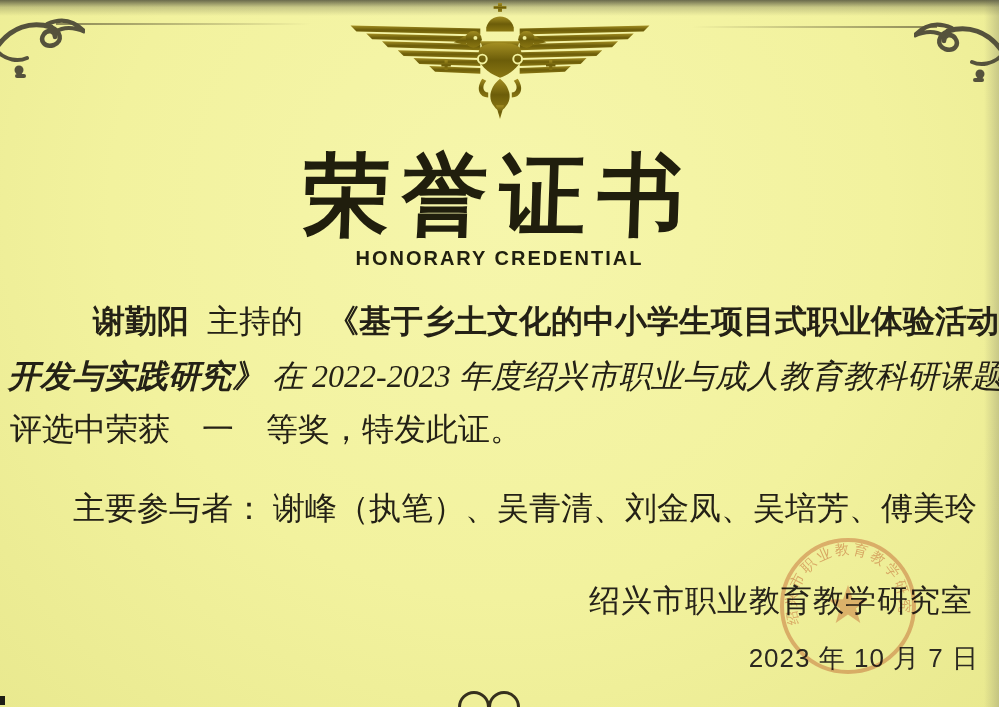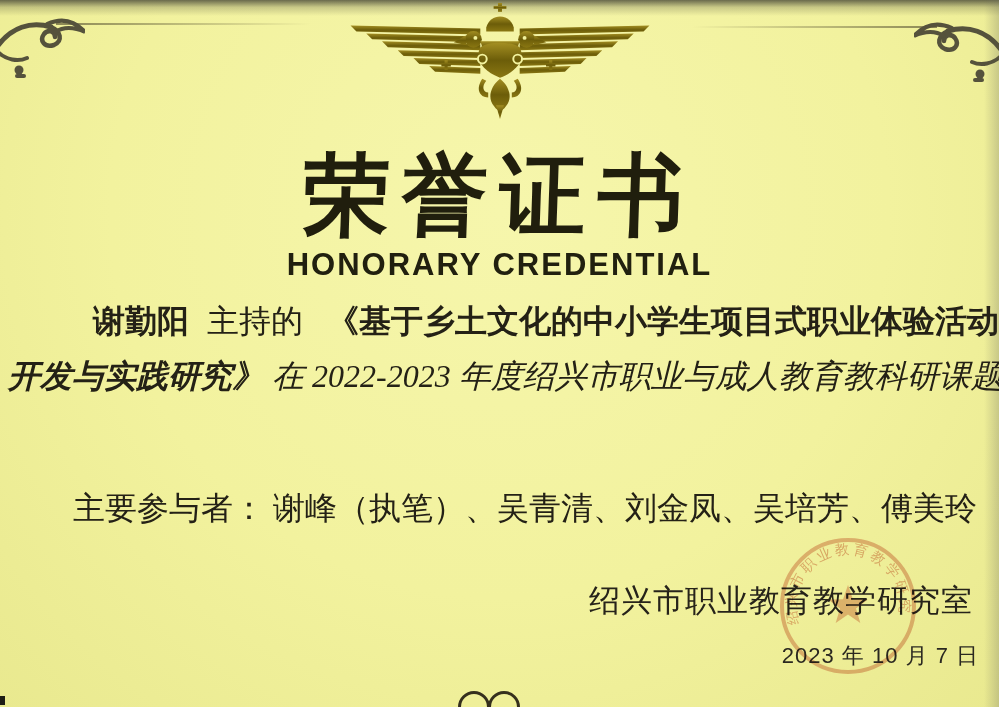--- a/index.html
+++ b/index.html
@@ -28,35 +28,35 @@
   .corner-l{top:16px;left:-3px;}
   .corner-r{top:20px;right:-3px;transform:scaleX(-1);}
   
   .crest{position:absolute;top:2px;left:330px;width:340px;height:118px;}
   
   .title{position:absolute;top:138px;left:0;right:0;text-align:center;
     font-size:86px;font-weight:700;letter-spacing:12px;color:#201e0d;
     transform:skewX(-2deg) scaleY(1.04);white-space:nowrap;}
   .subtitle{position:absolute;top:247px;left:0;right:0;text-align:center;
     font-family:"Liberation Sans","DejaVu Sans",sans-serif;
-    font-size:31px;font-weight:700;letter-spacing:2px;color:#21200f;white-space:nowrap;}
+    font-size:20px;font-weight:700;letter-spacing:2px;color:#21200f;white-space:nowrap;}
   
   .bline{position:absolute;left:0;right:0;font-size:32px;line-height:44px;
     white-space:nowrap;color:#242116;}
   .l1{top:299px;padding-left:93px;}
   .l2{top:354px;padding-left:8px;font-style:italic;}
   .l3{top:407px;padding-left:10px;}
   .l4{top:486px;padding-left:73px;}
   .b{font-weight:700;margin-top:23px;}
   .seg-mid{margin:0 16px 0 10px;}
   .award-grade{margin:0 24px;}
   
   .issuer{position:absolute;top:580px;right:26px;font-size:31px;letter-spacing:1px;
     color:#26231a;white-space:nowrap;}
-  .date{position:absolute;top:641px;right:20px;font-size:22px;letter-spacing:1px;
+  .date{position:absolute;top:641px;right:20px;font-size:26px;letter-spacing:1px;
     font-family:"Liberation Sans","DejaVu Sans",sans-serif;color:#2a2820;white-space:nowrap;}
   
   .seal{position:absolute;top:531px;left:773px;width:150px;height:150px;
     mix-blend-mode:multiply;opacity:.85;pointer-events:none;}
   
   .oo{position:absolute;top:691px;width:32px;height:32px;border-radius:50%;
     border:3.5px solid #35301d;box-sizing:border-box;}
   .oo1{left:458px;} .oo2{left:488px;}
 </style>
 </head>
@@ -149,20 +149,25 @@
 
   <div class="bline l1">
     <span class="b">谢勤阳</span>
     <span class="seg-mid">主持的</span>
     <span class="b">《基于乡土文化的中小学生项目式职业体验活动的</span>
   </div>
   <div class="bline l2">
     <span class="b">开发与实践研究》</span>
     <span>在 2022-2023 年度绍兴市职业与成人教育教科研课题</span>
   </div>
+  <div class="bline l3">
+    <span>评选中荣获</span>
+    <span class="award-grade">一</span>
+    <span>等奖，特发此证。</span>
+  </div>
   <div class="bline l4">
     <span>主要参与者：</span>
     <span>谢峰（执笔）、吴青清、刘金凤、吴培芳、傅美玲</span>
   </div>
 
   <div class="issuer">绍兴市职业教育教学研究室</div>
   <div class="date">2023 年 10 月 7 日</div>
 
   <svg class="seal" viewBox="0 0 150 150">
     <circle cx="75" cy="75" r="66" fill="none" stroke="#cf6a4e" stroke-width="4" opacity="0.55"></circle>

